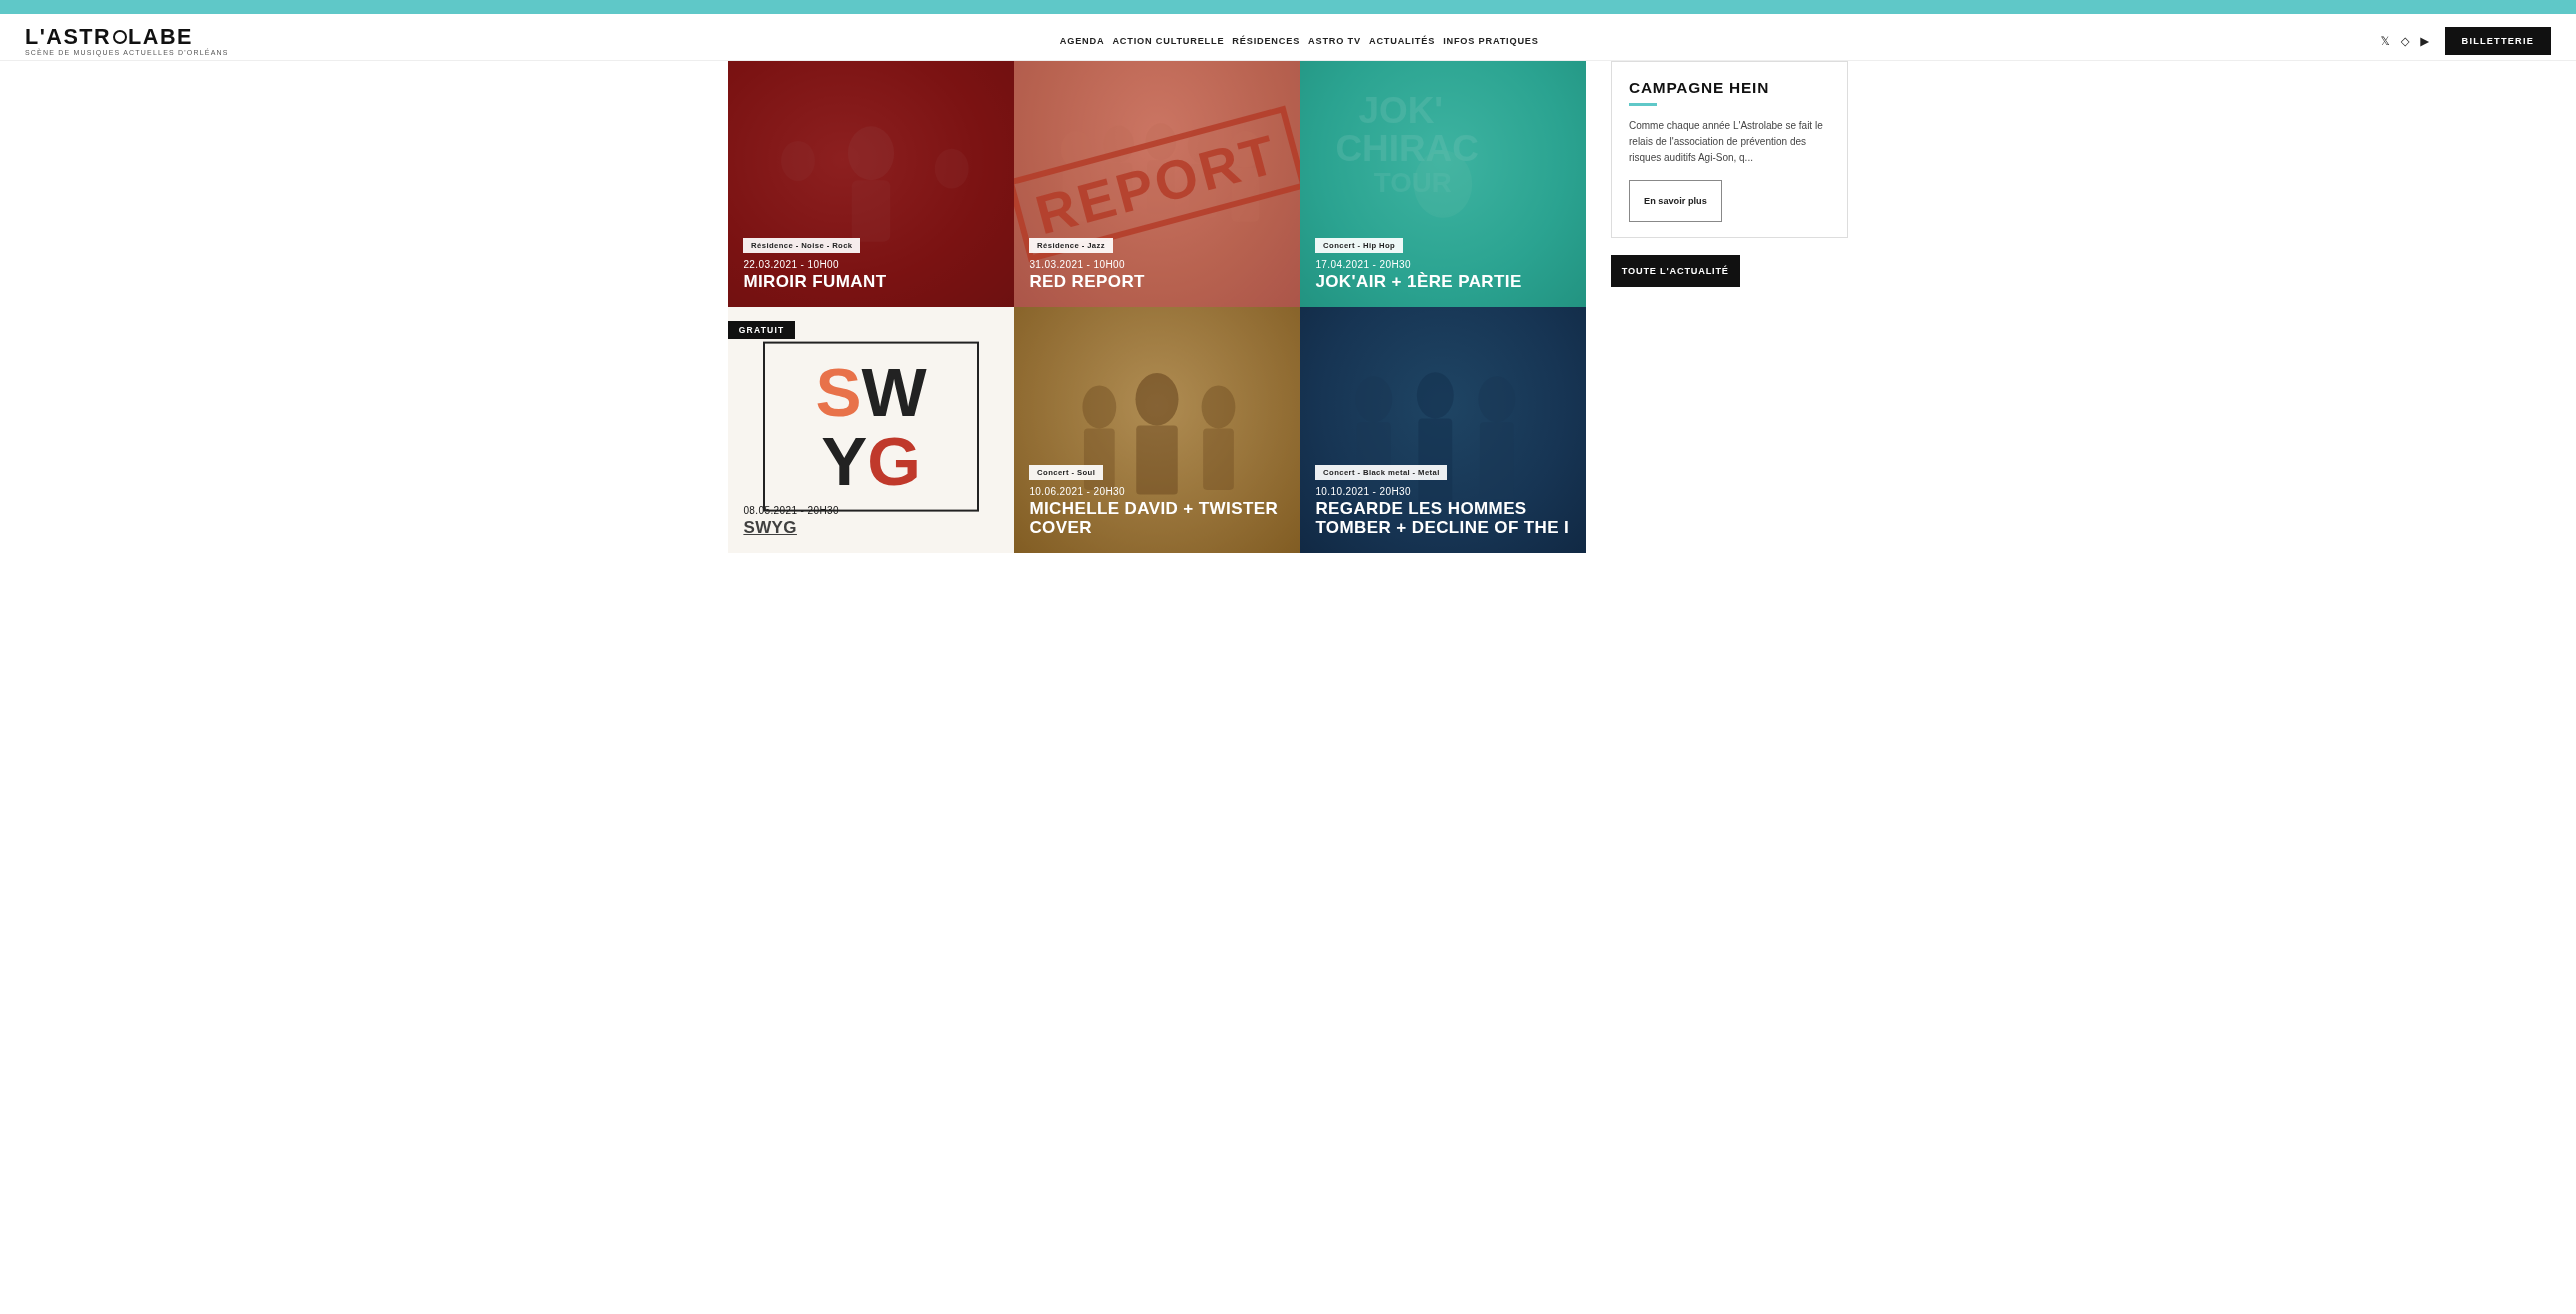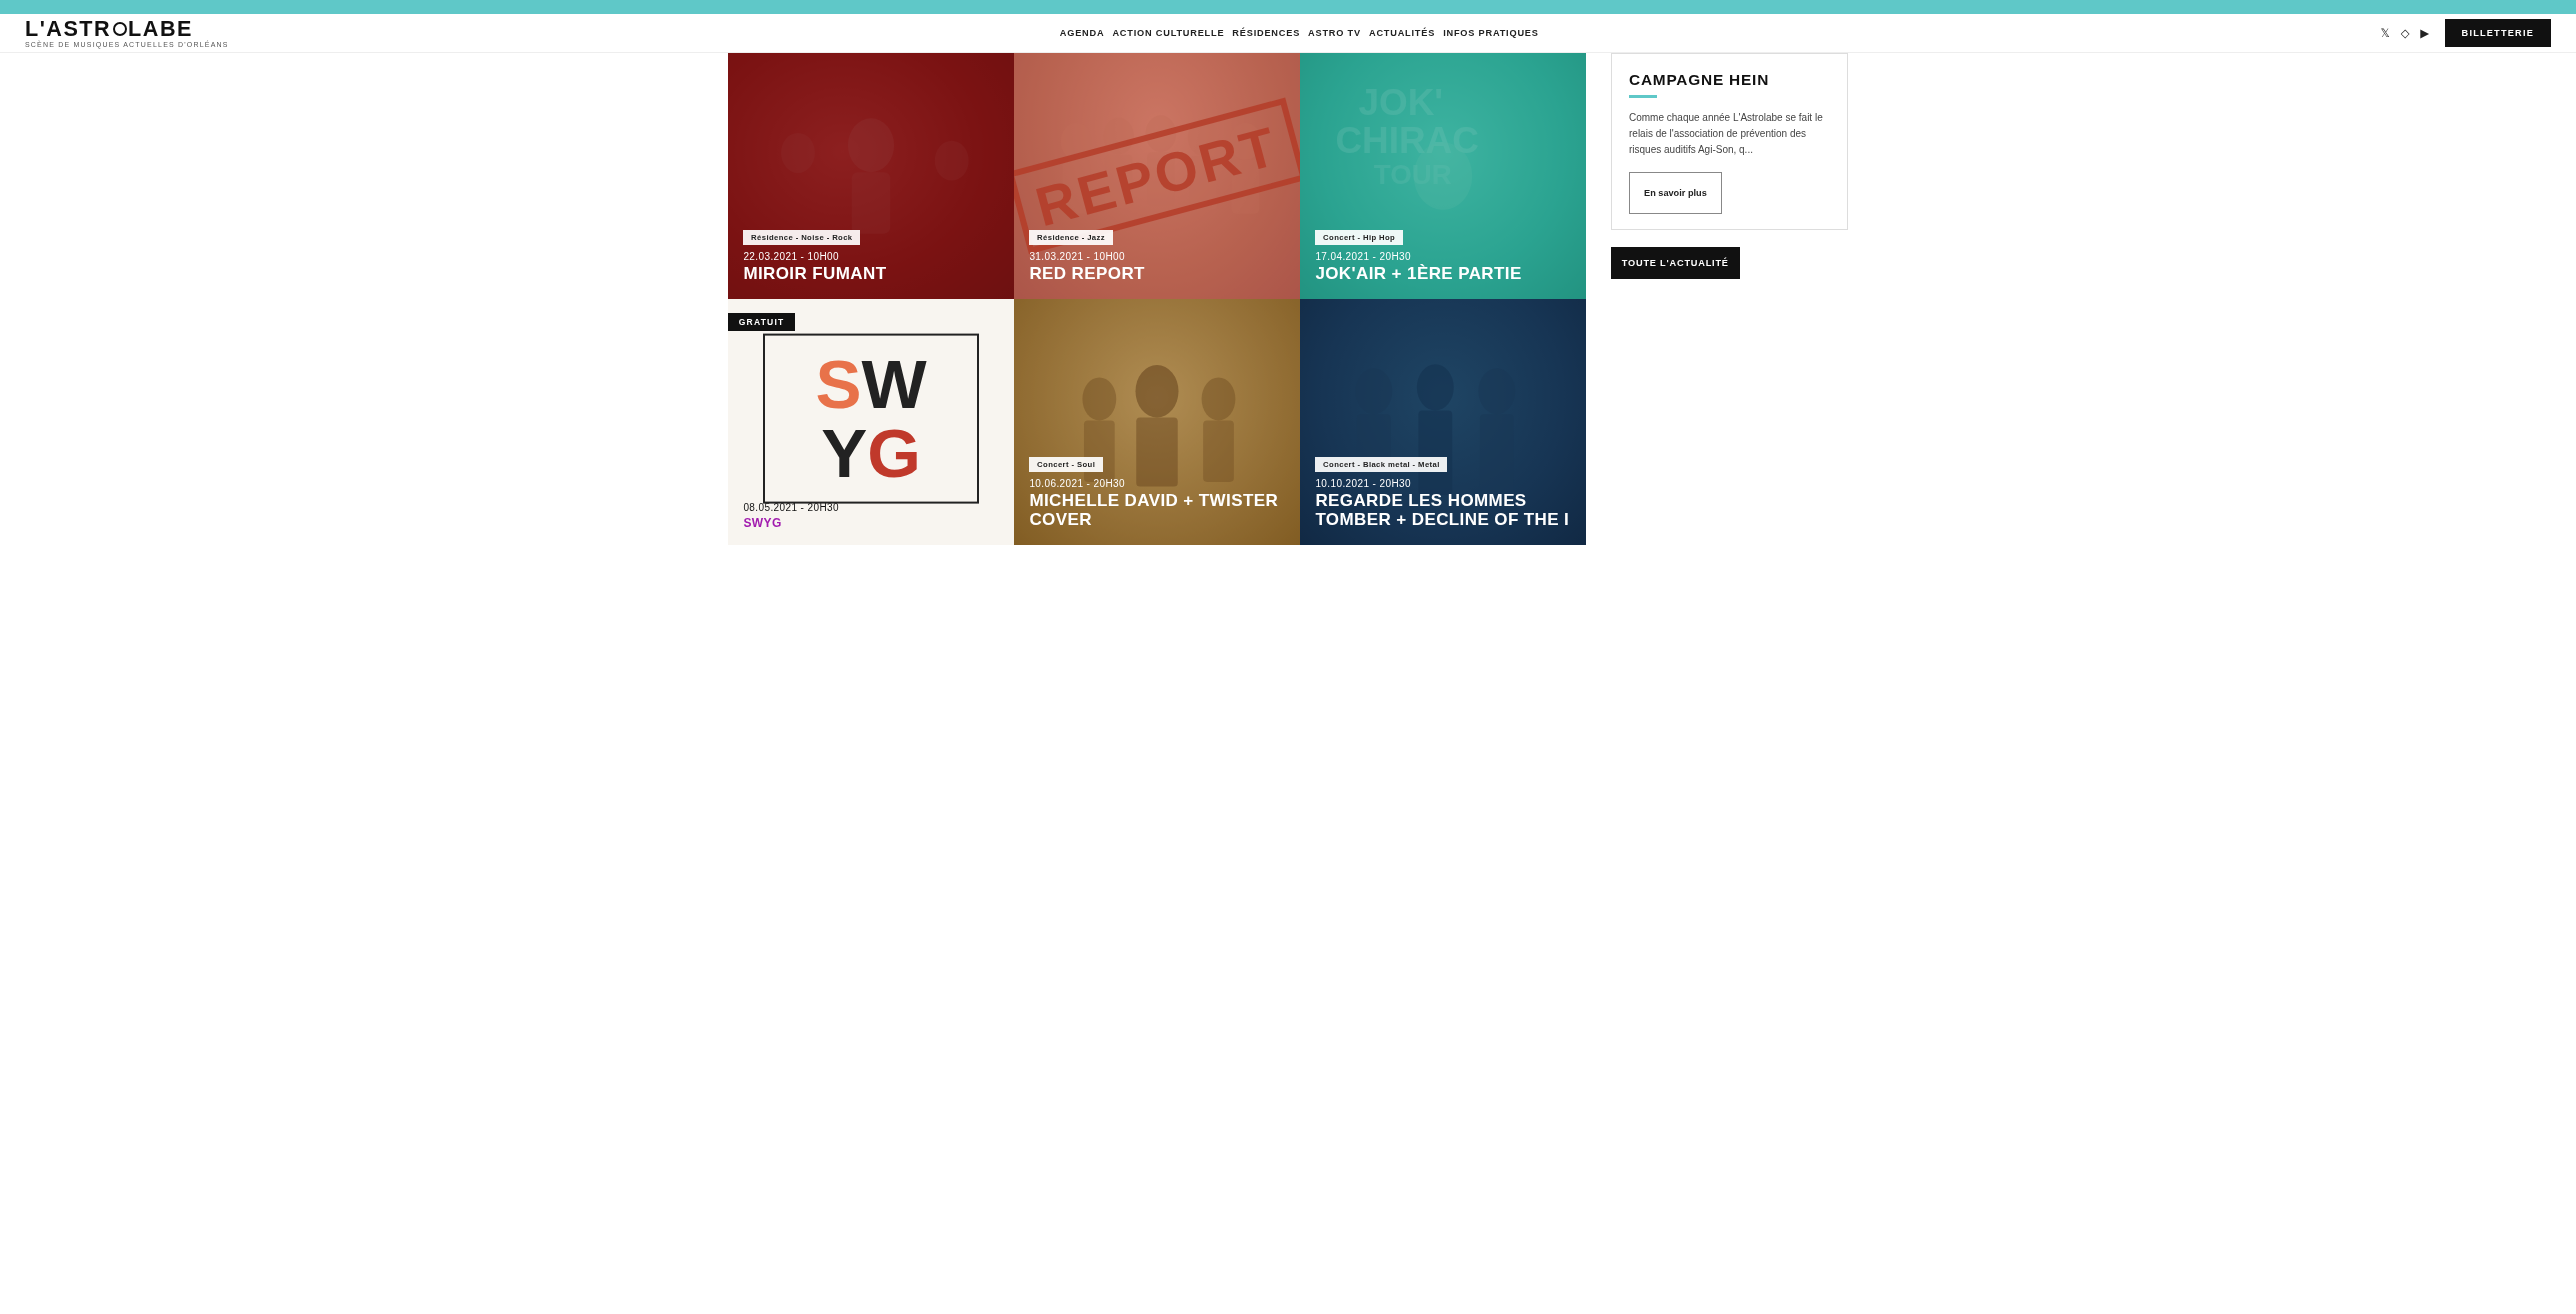--- a/index.html
+++ b/index.html
@@ -12,20 +12,21 @@
       width: 100%;
     }
 
     
     .header {
       display: flex;
       justify-content: space-between;
       padding: 4px 25px;
       border-bottom: 0.8px solid #eee;
       background: #fff;
+      margin-top: 8px;
     }
     .logo-area {
       display: flex;
       flex-direction: column;
     }
     .logo-text {
       font-size: 21.6px;
       font-weight: 900;
       letter-spacing: 1.5px;
       color: #111;
@@ -388,21 +389,21 @@
               <span style="font-size:69px;font-weight:900;color:#222;">W</span>
             </div>
             <div style="display:flex;justify-content:center;line-height:1;">
               <span style="font-size:69px;font-weight:900;color:#222;">Y</span>
               <span style="font-size:69px;font-weight:900;color:#c0392b;">G</span>
             </div>
           </div>
         </div>
         <div class="card-content" style="color:#111;">
           <div class="card-date">08.05.2021 - 20H30</div>
-          <div class="card-title" style="color:#a21caf;font-size:12px;">SWYG</div>
+          <div class="card-title" style="color:#404040;font-size:17px;text-decoration:underline;">SWYG</div>
         </div>
       </div>
 
       <div class="card card-5">
         <div class="photo-sim photo-sim-5 card-bg">
           <svg width="100%" height="100%" viewBox="0 0 370 320">
 
             <ellipse cx="110" cy="130" rx="22" ry="28" fill="rgba(80,50,20,0.4)"></ellipse>
             <rect x="90" y="158" width="40" height="80" rx="5" fill="rgba(80,50,20,0.35)"></rect>
             <ellipse cx="185" cy="120" rx="28" ry="34" fill="rgba(60,30,10,0.5)"></ellipse>

